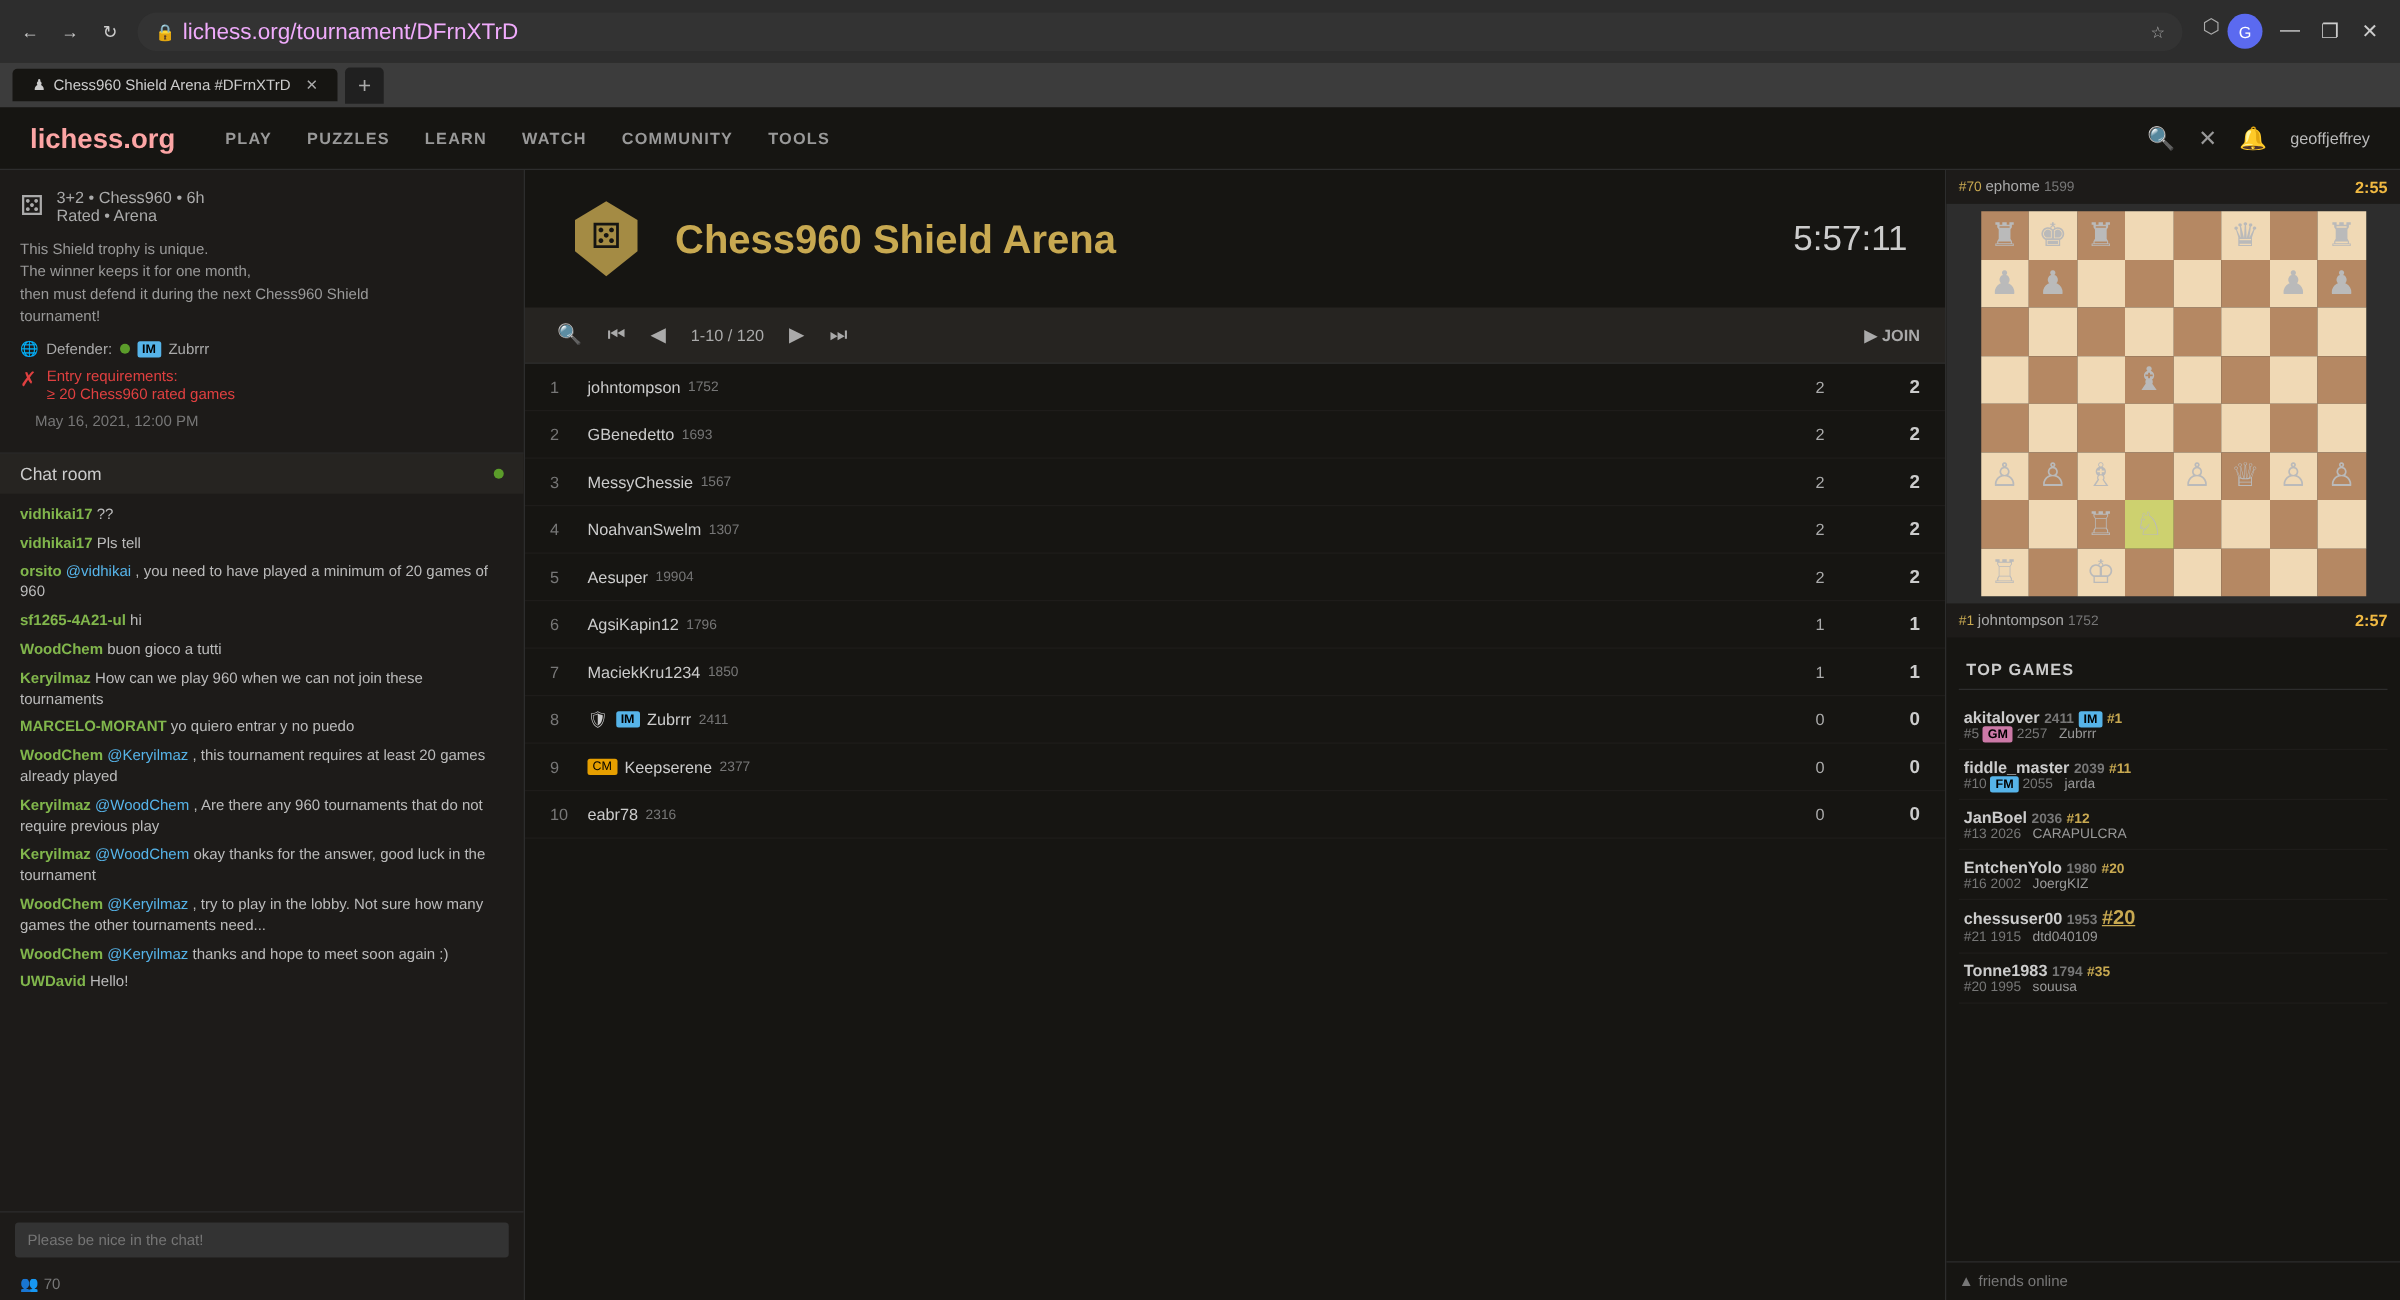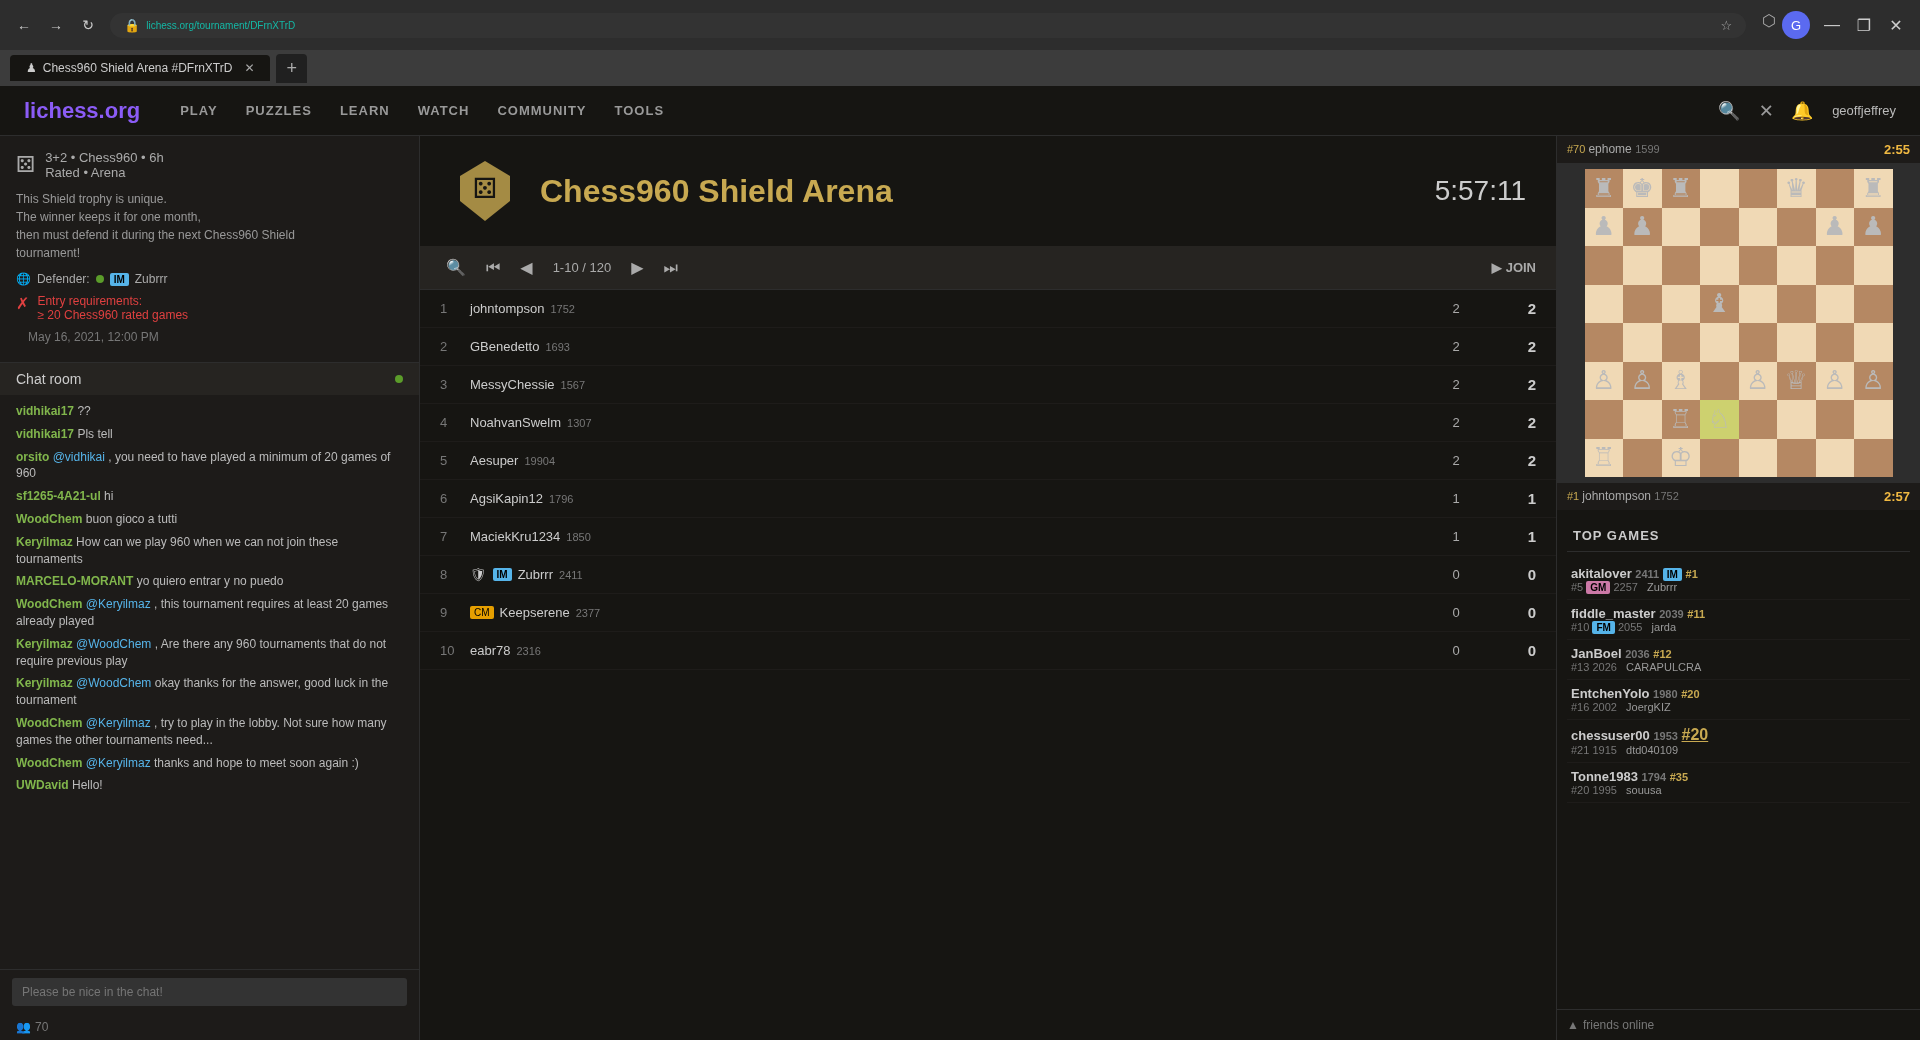--- a/index.html
+++ b/index.html
@@ -6,28 +6,28 @@
     body { background: #161512; color: #bababa; font-family: 'Segoe UI', Arial, sans-serif; font-size: 13px; width: 1920px; height: 1040px; overflow: hidden; }
 
     
     .browser-bar { background: #2d2d2d; height: 50px; display: flex; align-items: center; padding: 0 10px; gap: 8px; }
     .browser-tabs { background: #3c3c3c; height: 36px; display: flex; align-items: center; padding: 0 10px; gap: 6px; }
     .tab { background: #202020; color: #ccc; padding: 6px 16px; border-radius: 4px 4px 0 0; font-size: 12px; display: flex; align-items: center; gap: 6px; }
     .tab.active { background: #161512; }
     .browser-controls { display: flex; align-items: center; gap: 4px; }
     .browser-btn { width: 28px; height: 28px; border: none; background: transparent; color: #ccc; font-size: 14px; cursor: pointer; border-radius: 50%; display: flex; align-items: center; justify-content: center; }
     .address-bar { flex: 1; background: #333; border-radius: 20px; padding: 5px 14px; font-size: 13px; color: #ddd; display: flex; align-items: center; gap: 6px; }
-    .address-text { color: #14b8a6; font-size: 10px; }
+    .address-text { color: #f0abfc; font-size: 18px; }
     .window-controls { display: flex; gap: 4px; margin-left: auto; }
     .win-btn { width: 28px; height: 28px; background: transparent; border: none; color: #ccc; font-size: 16px; cursor: pointer; display: flex; align-items: center; justify-content: center; }
 
     
     .site-nav { background: #161512; height: 50px; display: flex; align-items: center; padding: 0 24px; border-bottom: 1px solid #2d2d2d; }
     .site-logo { color: #bababa; font-size: 22px; font-weight: bold; margin-right: 40px; }
-    .site-logo span { color: #8b5cf6; }
+    .site-logo span { color: #fca5a5; }
     .nav-links { display: flex; gap: 28px; font-size: 13px; font-weight: 600; letter-spacing: 1px; color: #999; }
     .nav-links a { color: #999; text-decoration: none; }
     .nav-right { margin-left: auto; display: flex; align-items: center; gap: 18px; }
     .nav-icon { color: #999; font-size: 18px; cursor: pointer; }
     .username { color: #bababa; font-size: 13px; }
 
     
     .main { display: flex; height: calc(1040px - 136px); }
 
     

